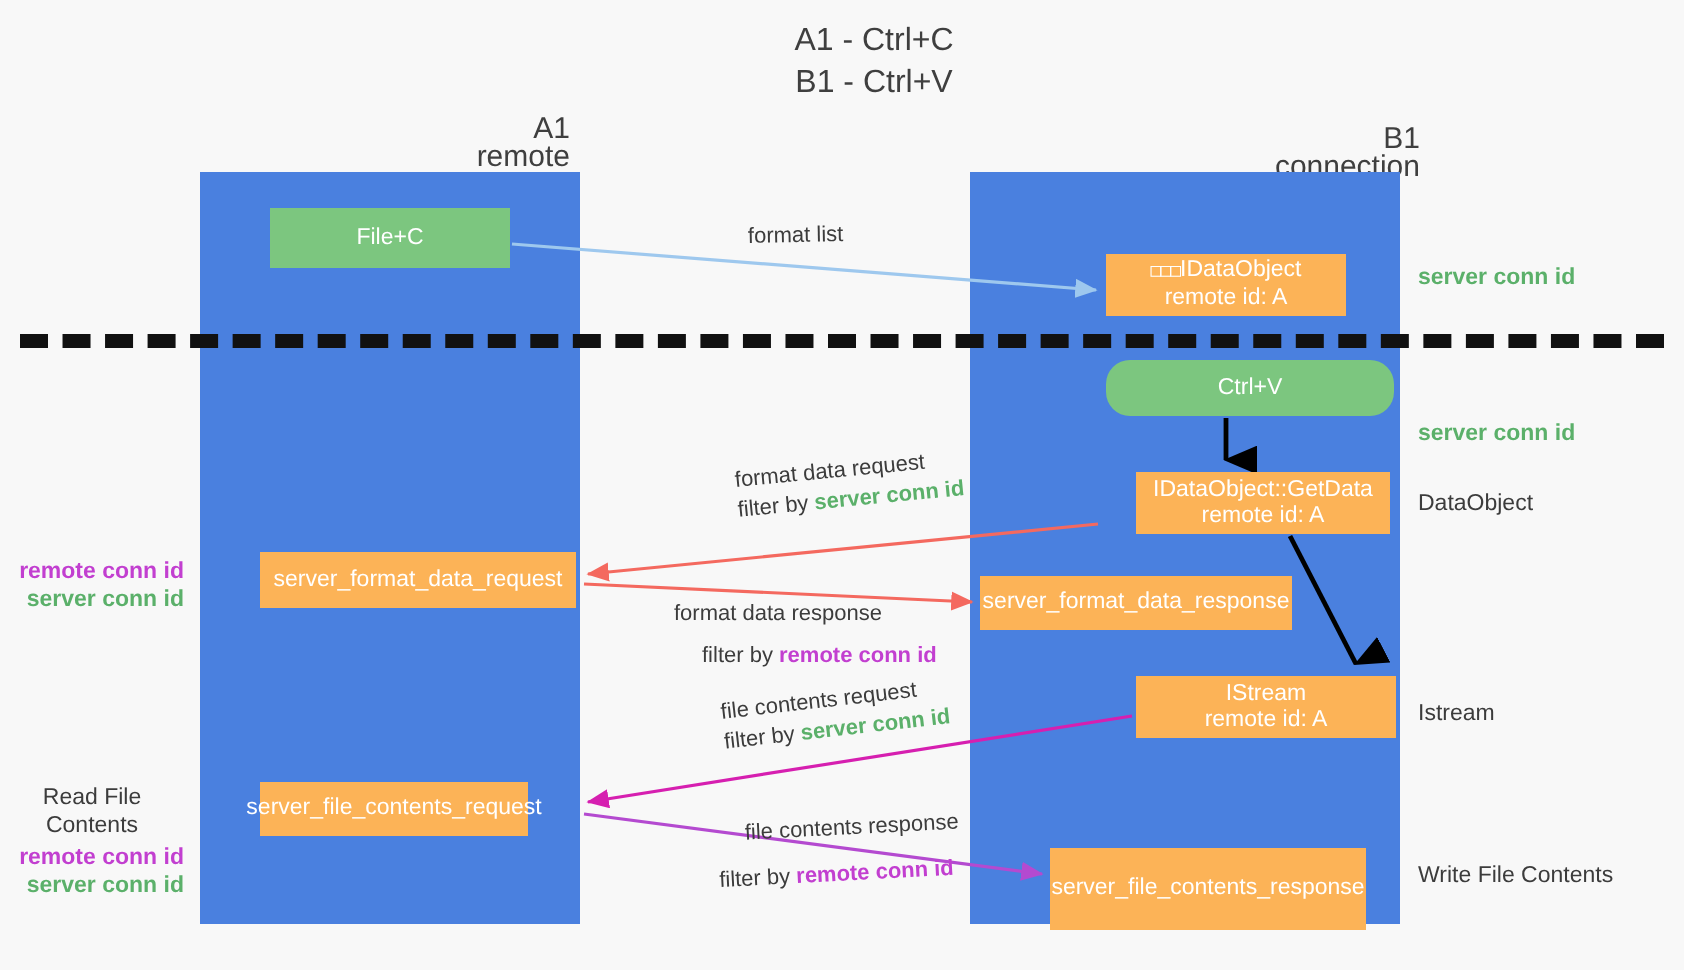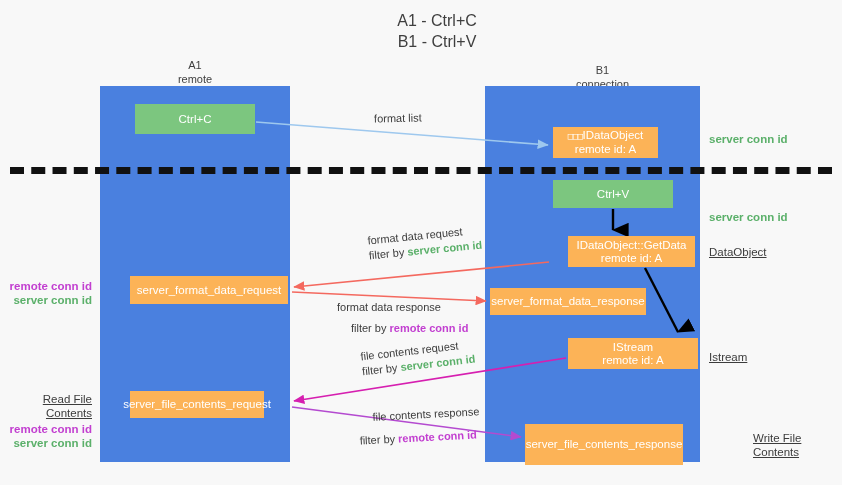--- a/index.html
+++ b/index.html
@@ -30,22 +30,22 @@
     text-align: center;
     font-size: 16px;
     line-height: 21px;
     color: #3f3f3f;
     white-space: pre-line;
     padding-left: 16px;
   }
 
   
   .col-header {
-    text-align: center;
-    font-size: 11px;
+    text-align: right;
+    font-size: 15px;
     line-height: 14px;
     color: #3f3f3f;
     white-space: pre-line;
   }
   #hdr-a1 { left: 105px; top: 58px; width: 180px; }
   #hdr-b1 { left: 495px; top: 63px; width: 215px; }
 
   
   .column {
     background: #4a80df;
@@ -75,22 +75,22 @@
     color: #ffffff;
     font-size: 11.5px;
     line-height: 13px;
     padding: 2px 4px;
     white-space: pre-line;
   }
   .node.green  { background: #7cc67f; }
   .node.orange { background: #fcb357; }
 
   #n-ctrlc  { left: 135px; top: 104px; width: 120px; height: 30px; }
-  #n-dataobj{ left: 553px; top: 127px; width: 105px; height: 31px; }
-  #n-ctrlv  { left: 553px; top: 180px; width: 120px; height: 28px; }
+  #n-dataobj{ left: 553px; top: 127px; width: 120px; height: 31px; }
+  #n-ctrlv  { left: 553px; top: 180px; width: 144px; height: 28px; border-radius: 12px; }
   #n-getdata{ left: 568px; top: 236px; width: 127px; height: 31px; }
   #n-sfdreq { left: 130px; top: 276px; width: 158px; height: 28px; }
   #n-sfdres { left: 490px; top: 288px; width: 156px; height: 27px; }
   #n-istream{ left: 568px; top: 338px; width: 130px; height: 31px; }
   #n-sfcreq { left: 130px; top: 391px; width: 134px; height: 27px; }
   #n-sfcres { left: 525px; top: 424px; width: 158px; height: 41px; }
 
   .tofu {
     display: inline-block;
     font-family: "DejaVu Sans Mono", monospace;
@@ -99,27 +99,27 @@
   }
 
   
   .annot {
     font-size: 11.5px;
     line-height: 14px;
     white-space: pre-line;
   }
   .green-txt  { color: #5bb06a; font-weight: bold; }
   .purple-txt { color: #c23fd0; font-weight: bold; }
-  .plain-txt  { color: #3c3c3c; text-decoration: underline; }
+  .plain-txt  { color: #3c3c3c; }
 
   #a-serverconn-1 { left: 709px; top: 132px; }
   #a-serverconn-2 { left: 709px; top: 210px; }
   #a-dataobject   { left: 709px; top: 245px; }
   #a-istream      { left: 709px; top: 350px; }
-  #a-writefile    { left: 709px; top: 431px; margin-left: 44px; }
+  #a-writefile    { left: 709px; top: 431px; }
 
   
   .left-annot {
     text-align: right;
     font-size: 11.5px;
     line-height: 14px;
   }
   #la-1 { left: 0px; top: 279px; width: 92px; }
   #la-2 { left: 0px; top: 392px; width: 92px; }
 
@@ -184,21 +184,21 @@
 
     <line x1="645" y1="268" x2="678" y2="332" stroke="#000000" stroke-width="2.4" marker-end="url(#ah-black)"></line>
 
     <line x1="566" y1="358" x2="294" y2="401" stroke="#d61fb0" stroke-width="1.6" marker-end="url(#ah-magenta)"></line>
 
     <line x1="292" y1="407" x2="521" y2="437" stroke="#b44ad0" stroke-width="1.6" marker-end="url(#ah-purple)"></line>
   </svg>
 
   <div class="abs" id="divider"></div>
 
-  <div class="abs node green" id="n-ctrlc">Ctrl+C</div>
+  <div class="abs node green" id="n-ctrlc">File+C</div>
 
   <div class="abs node orange" id="n-dataobj">
     <span><span class="tofu">□□□</span><span>IDataObject
 remote id: A</span></span>
   </div>
 
   <div class="abs node green" id="n-ctrlv">Ctrl+V</div>
   <div class="abs node orange" id="n-getdata">IDataObject::GetData
 remote id: A</div>
   <div class="abs node orange" id="n-sfdres">server_format_data_response</div>
@@ -237,18 +237,18 @@
   <div class="abs annot plain-txt" id="a-dataobject">DataObject</div>
   <div class="abs annot plain-txt" id="a-istream">Istream</div>
   <div class="abs annot plain-txt" id="a-writefile">Write File Contents</div>
 
   <div class="abs left-annot" id="la-1">
     <div class="purple-txt">remote conn id</div>
     <div class="green-txt">server conn id</div>
   </div>
 
   <div class="abs left-annot" id="la-2">
-    <div class="plain-txt" style="margin-bottom:2px;">Read File Contents</div>
+    <div class="plain-txt" style="margin-bottom:2px;text-align:center;">Read File Contents</div>
     <div class="purple-txt">remote conn id</div>
     <div class="green-txt">server conn id</div>
   </div>
 
 </div>
 
 </body></html>

